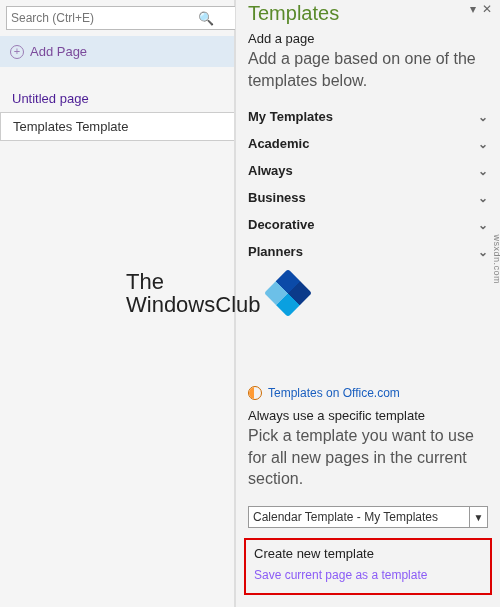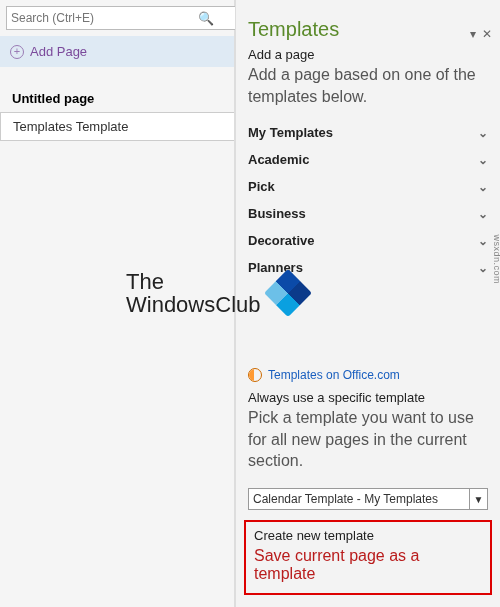--- a/index.html
+++ b/index.html
@@ -7,44 +7,44 @@
 .left-pane { width: 235px; background: #f5f5f5; border-right: 1px solid #ddd; display: flex; flex-direction: column; }
 .search-row { padding: 6px; display: flex; gap: 4px; align-items: center; }
 .search-box { flex: 1; display: flex; align-items: center; border: 1px solid #bbb; background: #fff; height: 24px; padding: 0 4px; gap: 32px; }
 .search-box input { border: none; outline: none; flex: 1; font-size: 12px; color: #555; background: transparent; }
 .search-box .mag { font-size: 13px; color: #333; }
 .search-box .drop { font-size: 9px; color: #555; margin-left: 2px; }
 .add-page { background: #dfeaf4; color: #7b4a9b; font-size: 13px; padding: 8px 10px; display: flex; align-items: center; gap: 6px; cursor: pointer; }
 .add-page .plus { display:inline-flex; width:14px; height:14px; border:1px solid #9a7bb5; border-radius:50%; align-items:center; justify-content:center; font-size:11px; line-height:1; color:#9a7bb5; }
 .page-list { margin-top: 18px; }
 .page-item { font-size: 13px; padding: 6px 12px; color: #333; cursor: pointer; }
-.page-item.bold { font-weight: 700; color: #000000; }
+.page-item.bold { font-weight: 400; color: #4c1d95; }
 .page-item.selected { background: #fff; border: 1px solid #ccc; border-right: none; }
 .right-pane { flex: 1; background: #f3f3f3; border-left: 1px solid #ddd; display: flex; flex-direction: column; position: relative; }
-.pane-header { display: flex; align-items: flex-end; padding: 18px 8px 2px 12px; }
+.pane-header { display: flex; align-items: flex-start; padding: 2px 8px 2px 12px; }
 .pane-title { color: #5a8a2a; font-size: 20px; font-weight: 400; flex: 1; }
 .pane-ctrl { color: #666; font-size: 12px; margin-left: 6px; cursor: pointer; }
 .section { padding: 4px 12px 6px 12px; }
 .sec-title { font-weight: 400; font-size: 13px; color: #222; margin-bottom: 2px; }
 .sec-desc { font-size: 16px; color: #555; line-height: 1.35; margin-bottom: 6px; }
 .cat-list { padding: 0 8px; }
 .cat { display: flex; align-items: center; font-size: 13px; font-weight: 700; color: #222; padding: 6px 4px; cursor: pointer; }
 .cat span.label { flex: 1; }
 .cat .chev { color: #666; font-size: 12px; }
 .spacer { flex: 1; }
 .link-row { display: flex; align-items: center; gap: 6px; padding: 4px 12px; font-size: 12px; }
 .link-row a { color: #1a5fbf; text-decoration: none; cursor: pointer; }
 .globe { width:14px; height:14px; border:1px solid #cc6a00; border-radius:50%; position:relative; display:inline-block; }
 .globe::before { content:""; position:absolute; inset:0; border-radius:50%; background: linear-gradient(90deg, #ff9a33 40%, transparent 40%); }
 .select-wrap { display:flex; padding: 4px 12px 10px 12px; }
 .select { flex:1; border:1px solid #999; background:#fff; font-size:12px; padding:3px 4px; color:#333; }
 .drop-btn { width:18px; border:1px solid #999; border-left:none; background:#fff; display:flex; align-items:center; justify-content:center; font-size:10px; color:#333; cursor:pointer; }
 .create-block { margin: 0 8px 12px 8px; border: 2px solid #d00; padding: 6px 8px 10px 8px; }
 .create-block .sec-title { margin-bottom: 4px; }
-.create-block a { color:#b91c1c; font-size:16px; text-decoration:none; cursor:pointer; }
+.create-block a { color:#8b5cf6; font-size:12px; text-decoration:none; cursor:pointer; }
 .watermark { position:absolute; left:-110px; top:270px; display:flex; align-items:center; gap:10px; pointer-events:none; }
 .wm-text { font-size:22px; color:#222; line-height:1.05; }
 .wm-logo { width:34px; height:34px; transform: rotate(45deg); background: conic-gradient(#0b3a8a 0 25%, #0aa0e0 0 50%, #6cc0e8 0 75%, #0b4aa8 0 100%); border-radius:3px; }
 .wsx { position:absolute; right:-2px; top:50%; transform: rotate(90deg) translateX(-20px); transform-origin: right top; font-size:9px; color:#888; letter-spacing:0.5px; }
 </style>
 </head>
 <body>
 
 <div class="left-pane">
   <div class="search-row">
@@ -79,21 +79,21 @@
   <div class="cat-list">
     <div class="cat">
         <span class="label">My Templates</span>
         <span class="chev">⌄</span>
       </div>
     <div class="cat">
         <span class="label">Academic</span>
         <span class="chev">⌄</span>
       </div>
     <div class="cat">
-        <span class="label">Pick</span>
+        <span class="label">Always</span>
         <span class="chev">⌄</span>
       </div>
     <div class="cat">
         <span class="label">Business</span>
         <span class="chev">⌄</span>
       </div>
     <div class="cat">
         <span class="label">Decorative</span>
         <span class="chev">⌄</span>
       </div>

